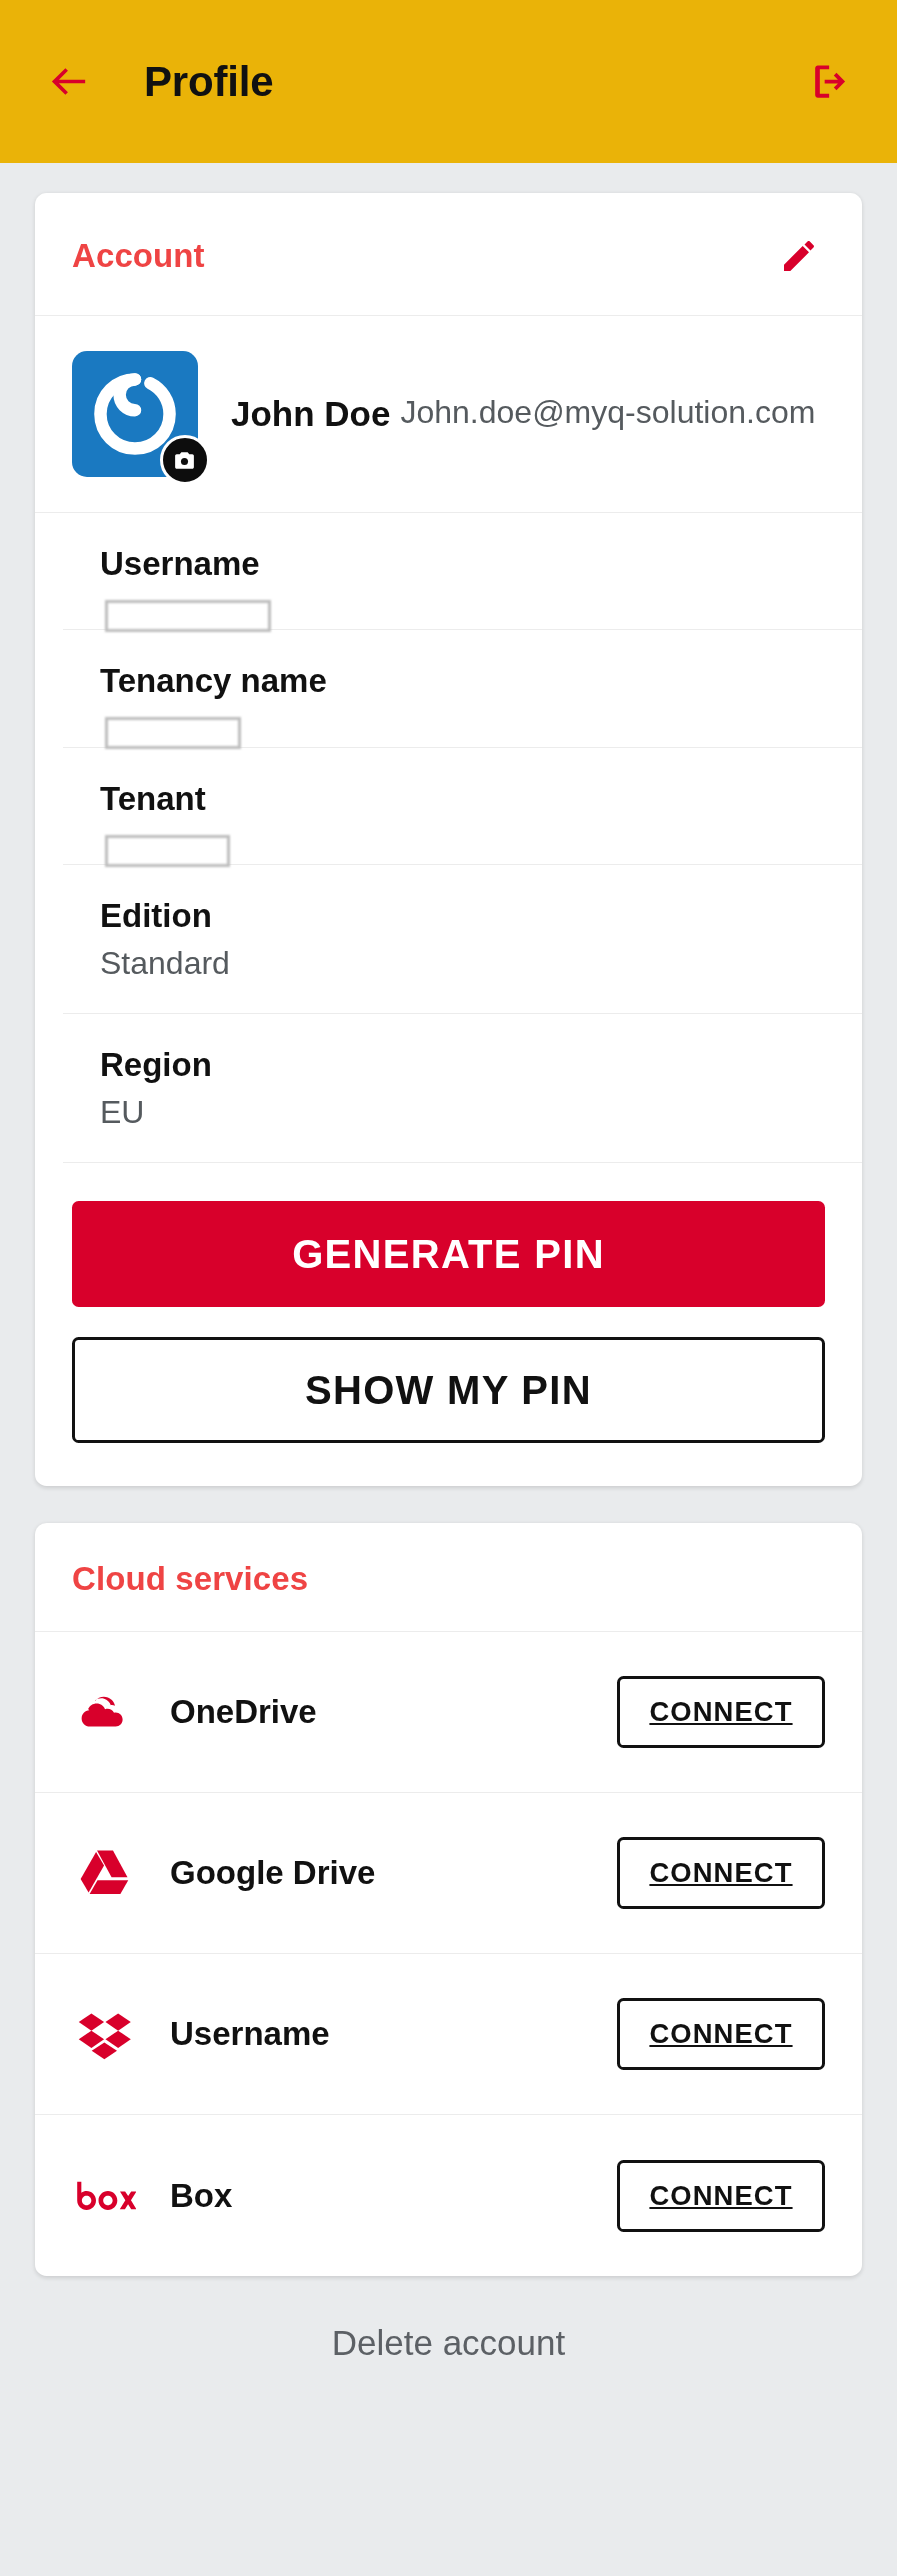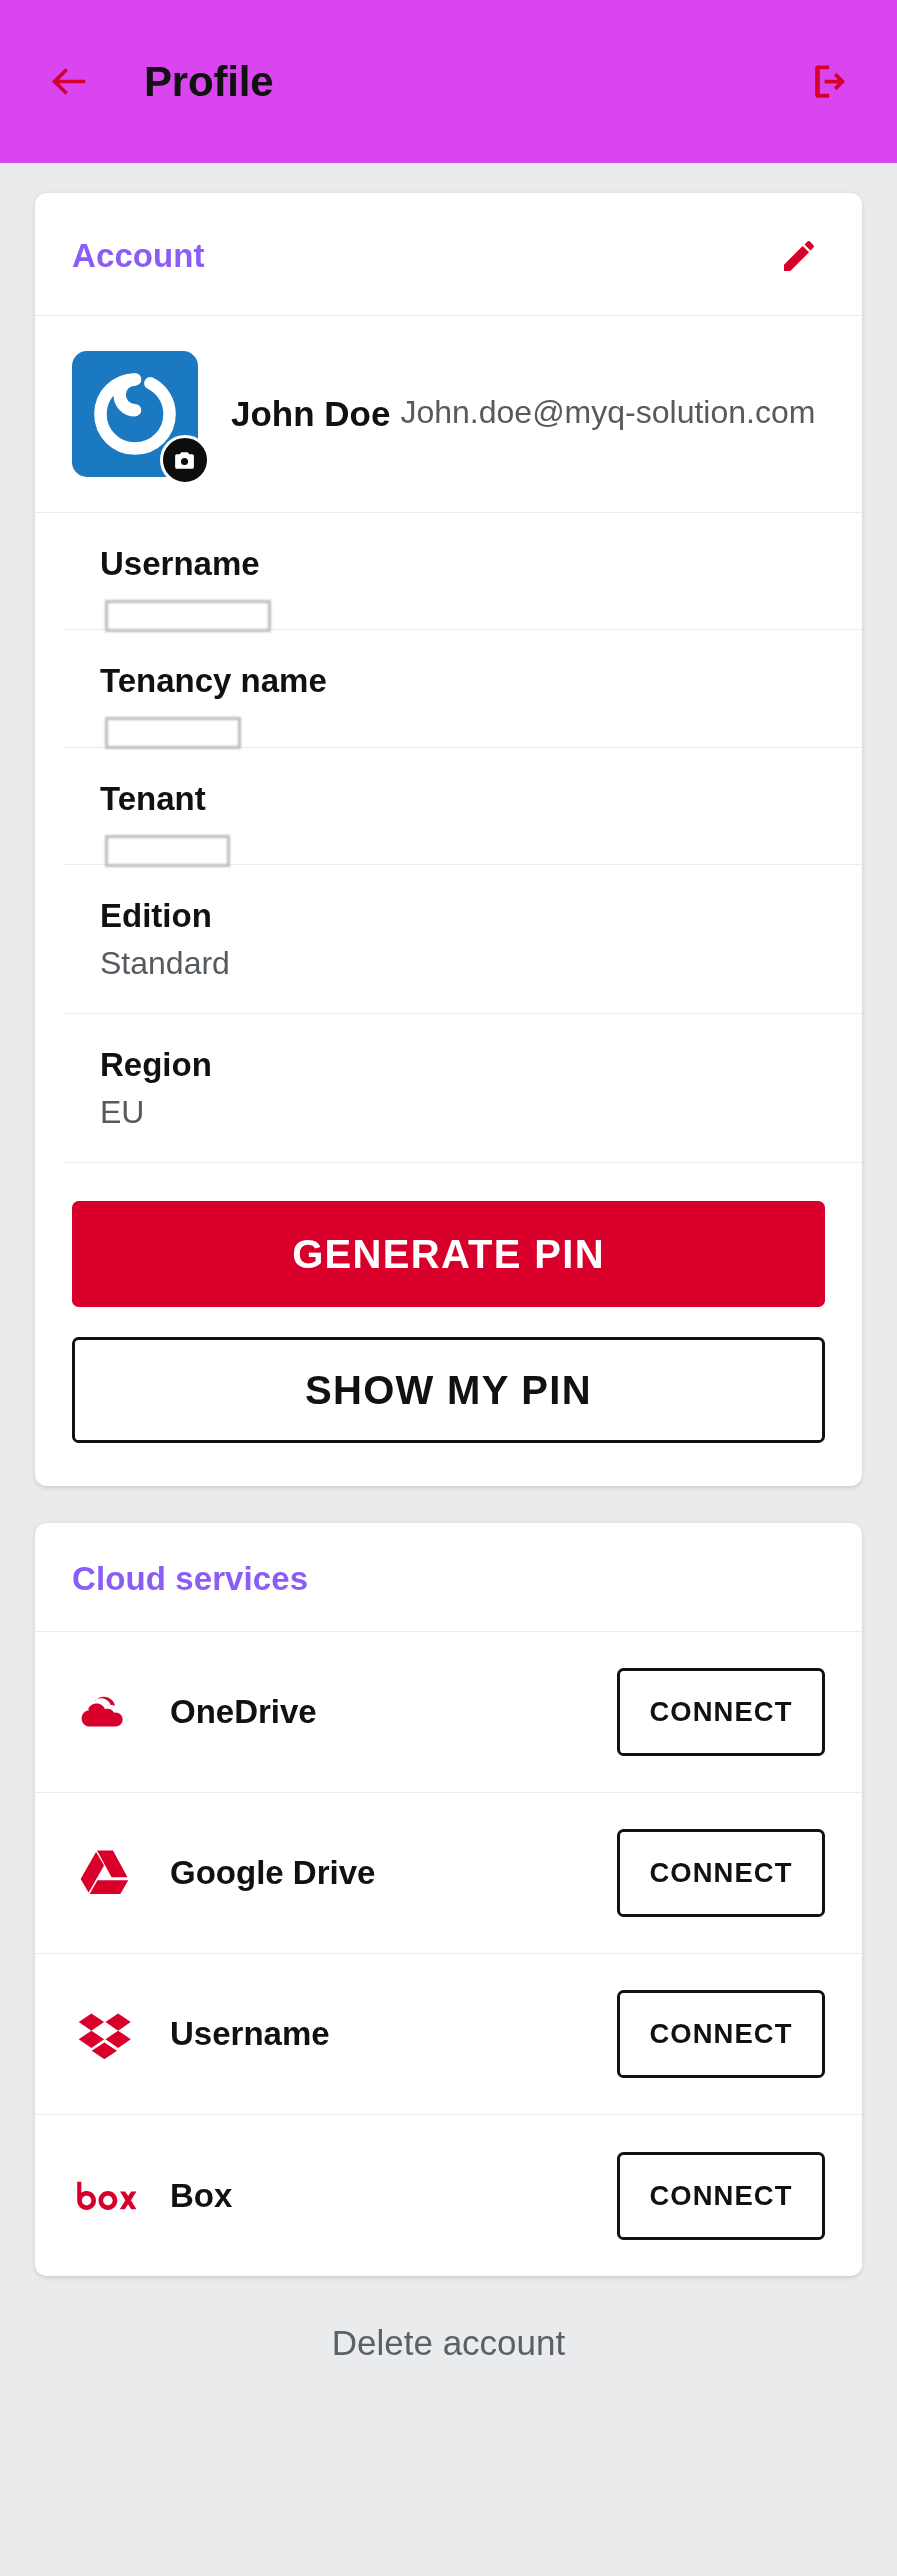--- a/index.html
+++ b/index.html
@@ -13,21 +13,21 @@
     background: #e9ebed;
     font-family: "Liberation Sans", sans-serif;
     -webkit-font-smoothing: antialiased;
     overflow: hidden;
   }
 
   
   .appbar {
     position: relative;
     height: 163px;
-    background: #d946ef;
+    background: #eab308;
     display: flex;
     align-items: center;
     padding: 0 38px 0 38px;
   }
   .back-btn {
     width: 63px;
     height: 63px;
     display: flex;
     align-items: center;
     justify-content: center;
@@ -69,21 +69,21 @@
   .card-header {
     padding: 37px 37px 33px 37px;
     display: flex;
     align-items: center;
     justify-content: space-between;
     border-bottom: 1.7px solid #ececec;
   }
   .card-header-title {
     font-size: 33px;
     font-weight: 700;
-    color: #8b5cf6;
+    color: #ef4444;
     letter-spacing: 0.1px;
   }
   .edit-btn {
     width: 52px;
     height: 52px;
     display: flex;
     align-items: center;
     justify-content: center;
     cursor: pointer;
   }
@@ -230,33 +230,34 @@
   .service-name {
     margin-left: 33px;
     font-size: 33px;
     font-weight: 700;
     color: #111111;
     flex: 1 1 auto;
   }
   .connect-btn {
     flex: 0 0 auto;
     width: 208px;
-    height: 88px;
+    height: 72px;
     border: 3.3px solid #111111;
     border-radius: 6.6px;
     background: #ffffff;
     color: #111111;
     font-size: 27.4px;
     font-weight: 700;
     letter-spacing: 1.1px;
     display: flex;
     align-items: center;
     justify-content: center;
     cursor: pointer;
     user-select: none;
+    text-decoration: underline;
   }
 
   
   .footer {
     padding: 47px 0 33px 0;
     display: flex;
     justify-content: center;
   }
   .delete-account {
     font-size: 35px;

